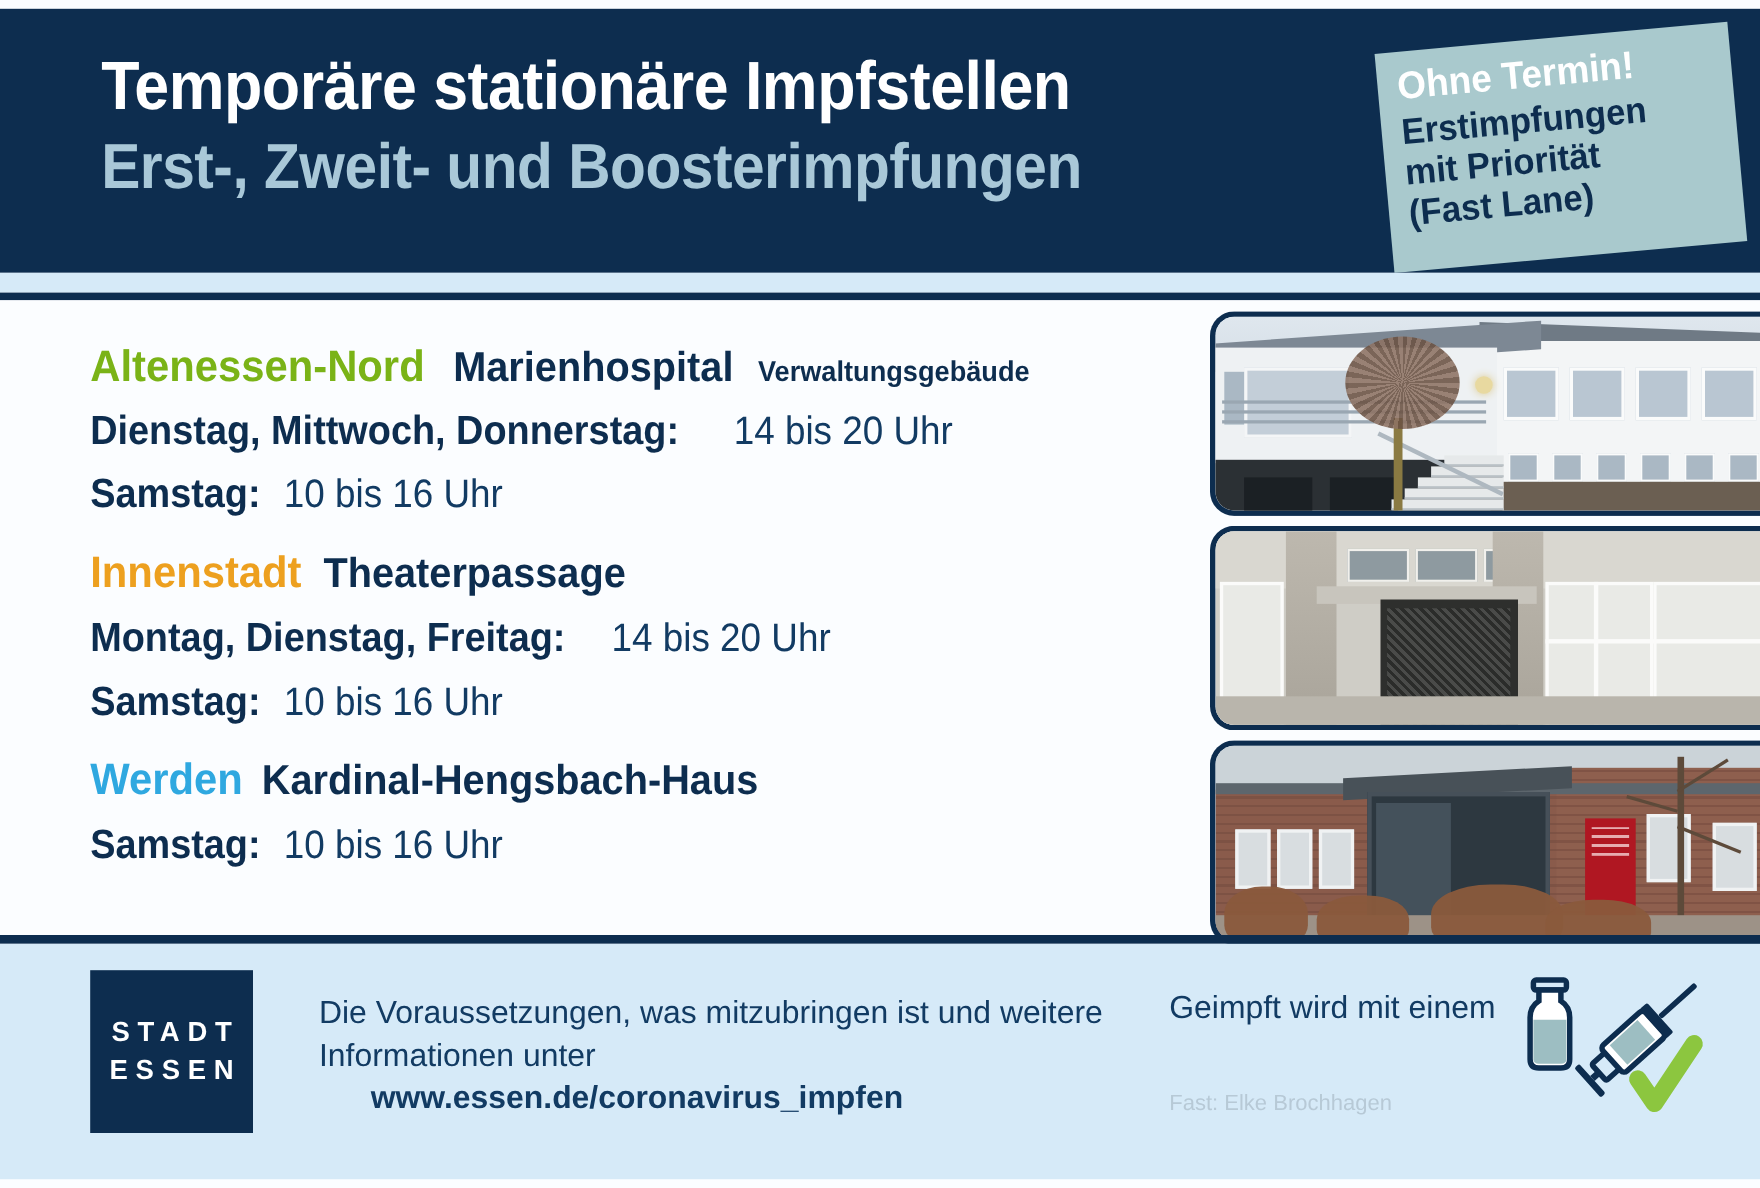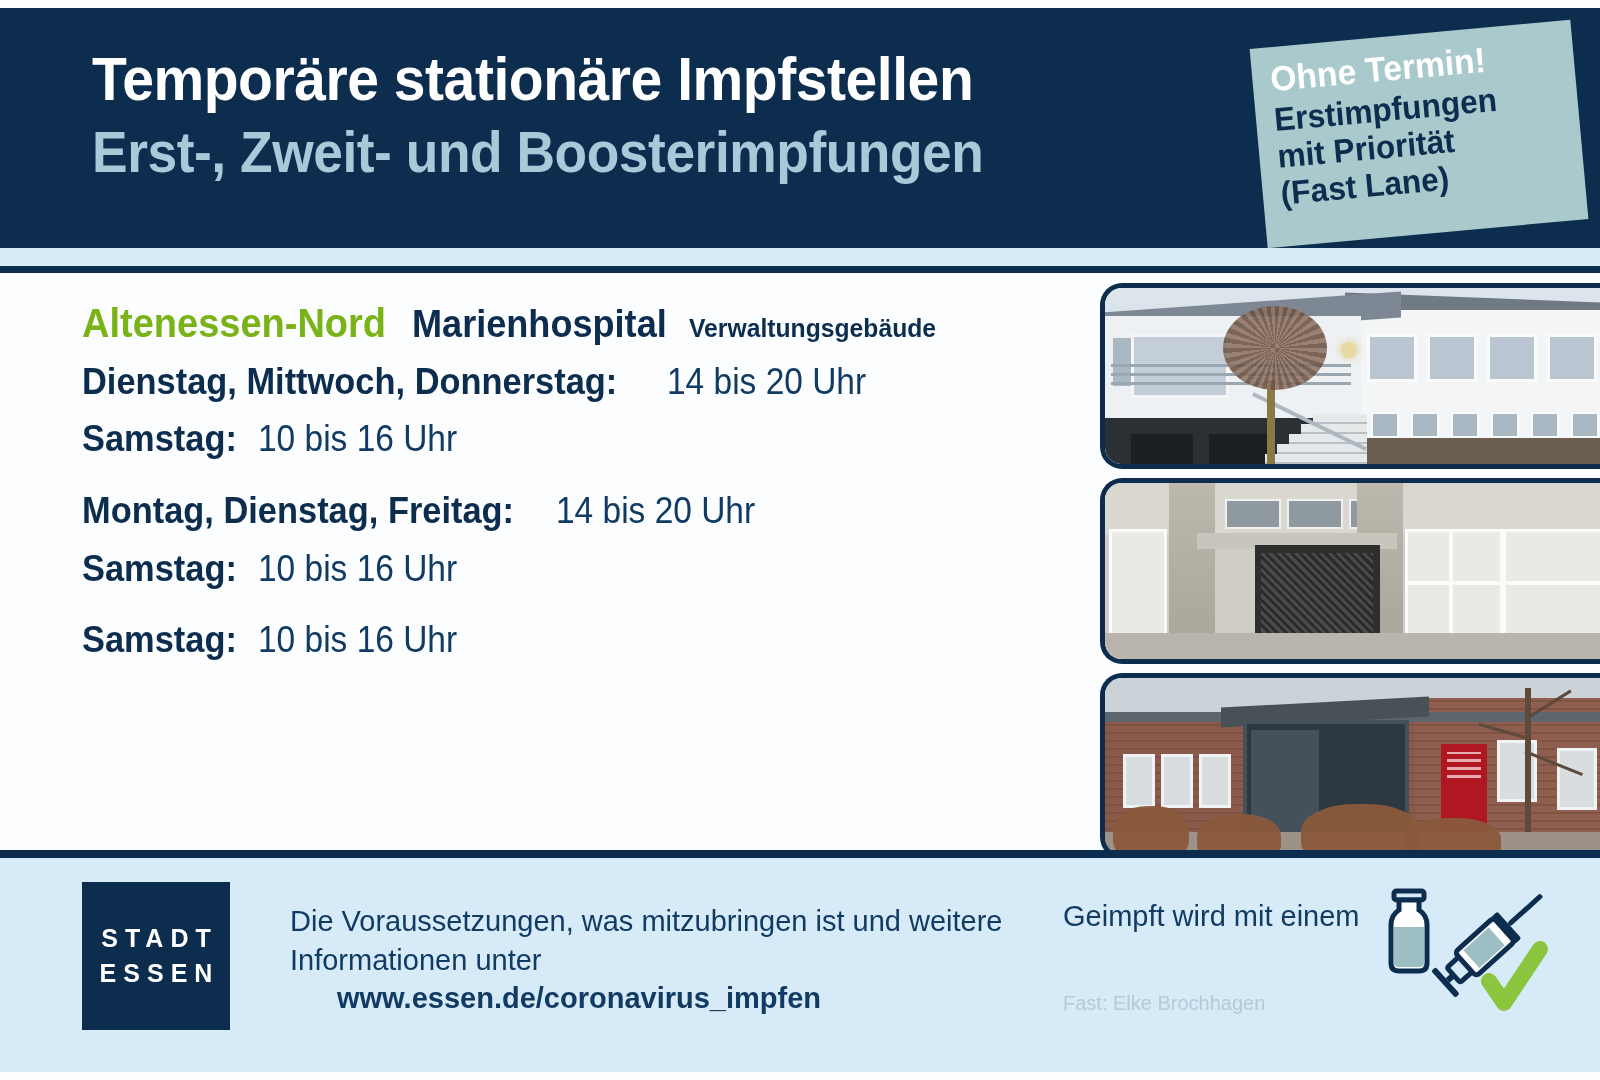--- a/index.html
+++ b/index.html
@@ -75,21 +75,21 @@
     background:#0d2d4f;
   }
 
   
   .body-area{
     position:absolute;left:0;top:273px;width:1600px;height:577px;
     background:#fbfdff;
   }
 
   .loc-list{
-    position:absolute;left:82px;top:28px;width:1010px;
+    position:absolute;left:82px;top:38px;width:1010px;
   }
   .loc{
     margin-bottom:28px;
   }
   .loc:last-child{margin-bottom:0;}
 
   .loc-head{
     white-space:nowrap;
     line-height:1.12;
     margin-bottom:4px;
@@ -263,29 +263,35 @@
         </div>
         <div class="loc-row">
           <span class="days">Dienstag, Mittwoch, Donnerstag:</span><span class="hours">14 bis 20 Uhr</span>
         </div>
         <div class="loc-row">
           <span class="days">Samstag:</span><span class="hours">10 bis 16 Uhr</span>
         </div>
       </div>
 
       <div class="loc">
+        <div class="loc-head">
+          <span class="district d-orange">Innenstadt</span><span class="venue">Theaterpassage</span>
+        </div>
         <div class="loc-row">
           <span class="days">Montag, Dienstag, Freitag:</span><span class="hours">14 bis 20 Uhr</span>
         </div>
         <div class="loc-row">
           <span class="days">Samstag:</span><span class="hours">10 bis 16 Uhr</span>
         </div>
       </div>
 
       <div class="loc">
+        <div class="loc-head">
+          <span class="district d-blue">Werden</span><span class="venue">Kardinal-Hengsbach-Haus</span>
+        </div>
         <div class="loc-row">
           <span class="days">Samstag:</span><span class="hours">10 bis 16 Uhr</span>
         </div>
       </div>
 
     </div>
   </div>
 
   <div class="photo" id="photo-1">
     <div class="scene">

